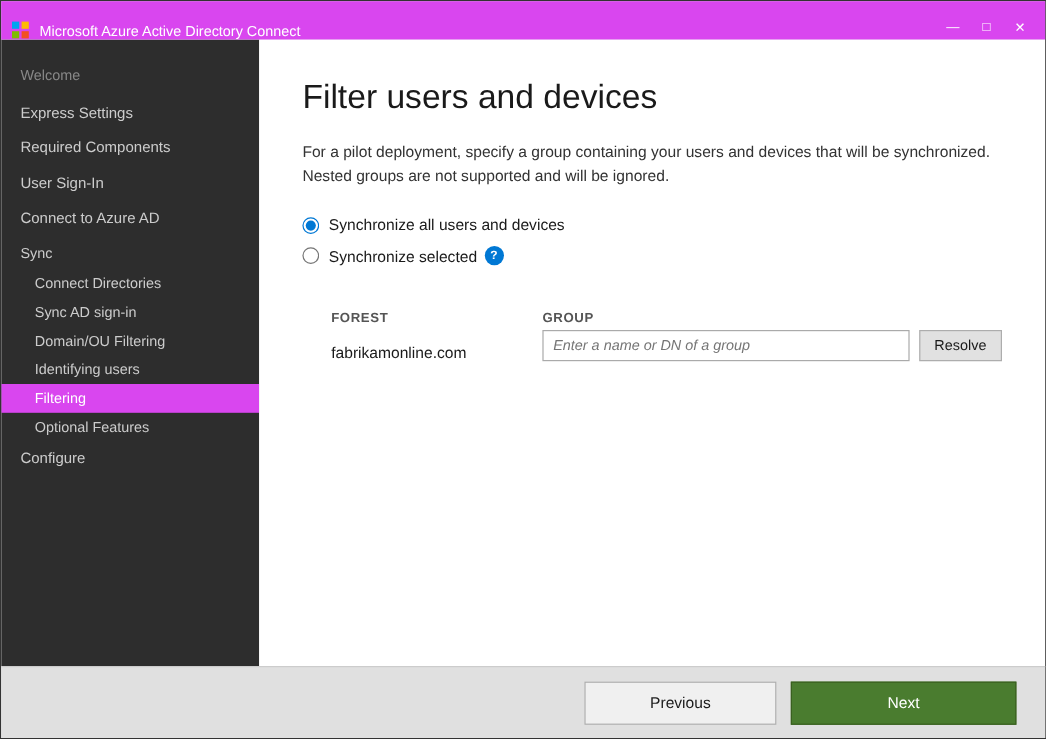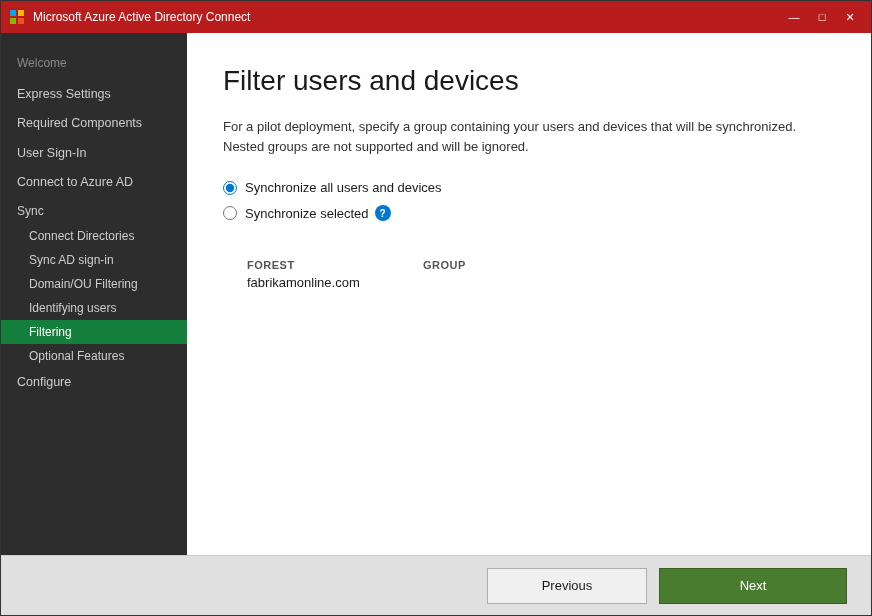--- a/index.html
+++ b/index.html
@@ -15,25 +15,25 @@
     .window {
       width: 872px;
       height: 616px;
       background: #f0f0f0;
       border: 1px solid #333;
       display: flex;
       flex-direction: column;
       box-shadow: 0 4px 20px rgba(0,0,0,0.5);
     }
     .titlebar {
-      background: #b91c1c;
+      background: #d946ef;
       color: white;
       height: 32px;
       display: flex;
-      align-items: center;
+      align-items: flex-end;
       padding: 0 8px;
       flex-shrink: 0;
       user-select: none;
     }
     .titlebar-icon {
       width: 16px;
       height: 16px;
       margin-right: 8px;
       flex-shrink: 0;
     }
@@ -57,21 +57,21 @@
       display: flex;
       align-items: center;
       justify-content: center;
     }
     .main-content {
       display: flex;
       flex: 1;
       overflow: hidden;
     }
     .sidebar {
-      width: 186px;
+      width: 215px;
       background: #2d2d2d;
       color: #ccc;
       flex-shrink: 0;
       padding-top: 16px;
       overflow-y: auto;
     }
     .sidebar-item {
       padding: 6px 16px;
       font-size: 12.5px;
       cursor: pointer;
@@ -88,21 +88,21 @@
       font-size: 12px;
       color: #ccc;
     }
     .sidebar-sub-item {
       padding: 5px 16px 5px 28px;
       font-size: 12px;
       cursor: pointer;
       color: #ccc;
     }
     .sidebar-sub-item.active {
-      background: #15803d;
+      background: #d946ef;
       color: white;
     }
     .content-area {
       flex: 1;
       background: white;
       padding: 32px 36px 20px 36px;
       overflow-y: auto;
       display: flex;
       flex-direction: column;
     }
@@ -297,20 +297,24 @@
         </label>
       </div>
 
       <div class="filter-table">
         <div class="filter-table-header">
           <span class="filter-col-forest">FOREST</span>
           <span class="filter-col-group">GROUP</span>
         </div>
         <div class="filter-table-row">
           <span class="forest-name">fabrikamonline.com</span>
+          <div class="group-input-wrapper">
+            <input class="group-input" type="text" placeholder="Enter a name or DN of a group" style="">
+            <button class="resolve-btn">Resolve</button>
+          </div>
         </div>
       </div>
     </div>
   </div>
 
   <div class="footer">
     <button class="btn-previous">Previous</button>
     <button class="btn-next">Next</button>
   </div>
 </div>

